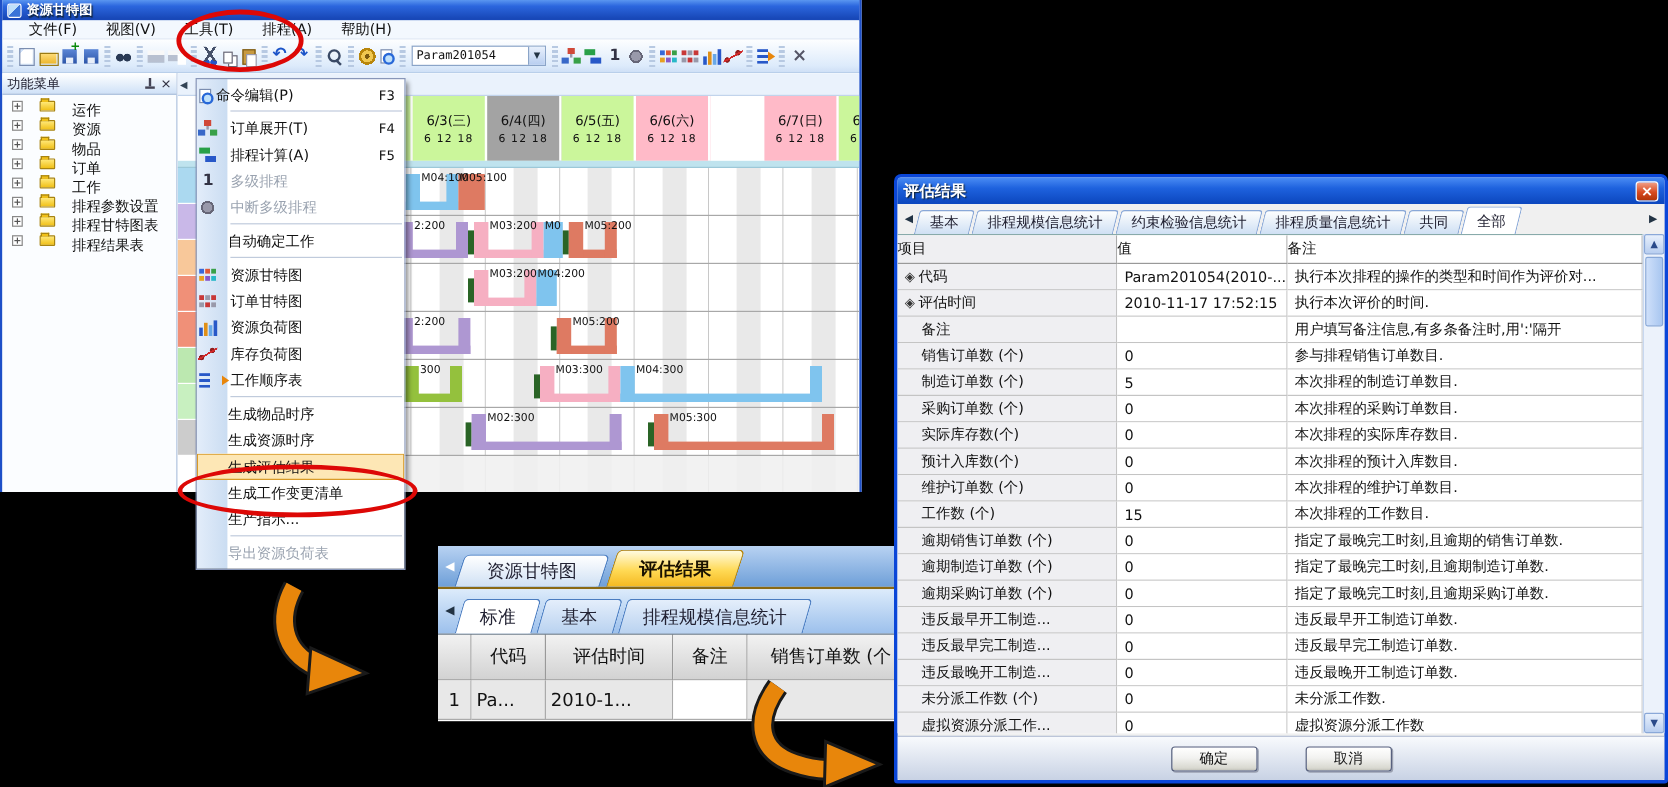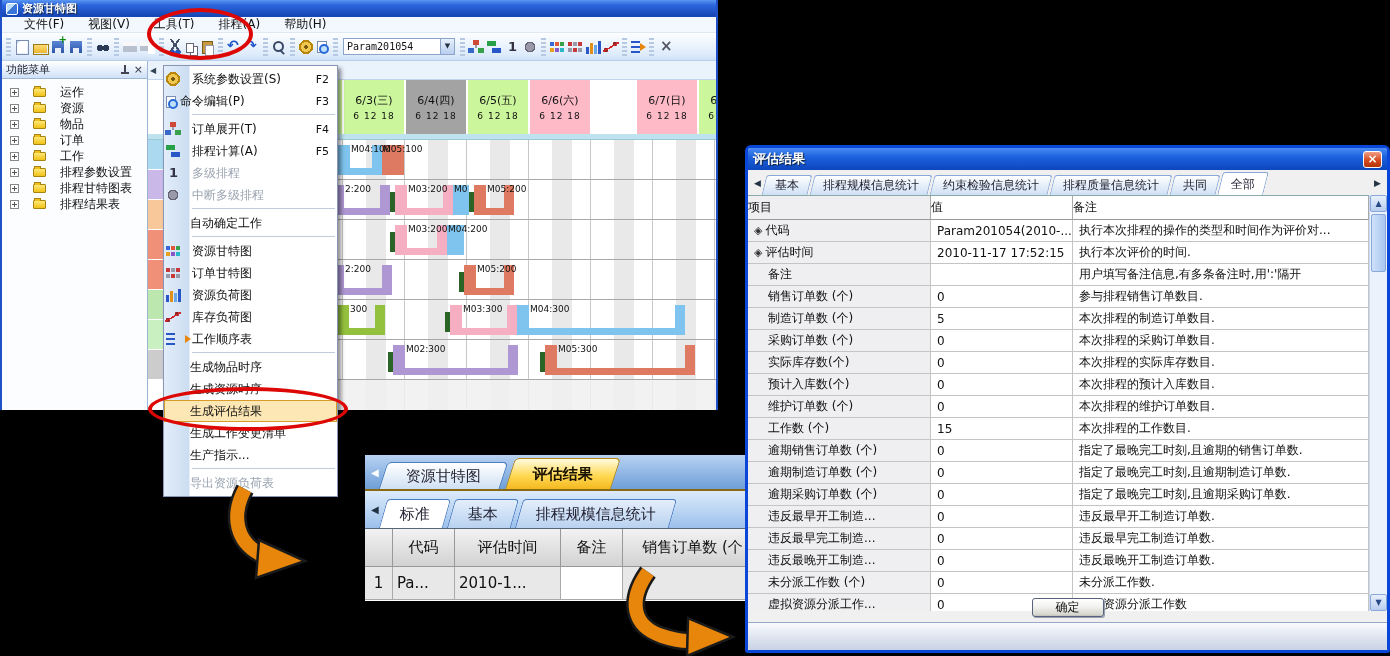--- a/index.html
+++ b/index.html
@@ -56,21 +56,21 @@
   .ti-close::before{content:"×";position:absolute;left:3px;top:-2px;font-size:15px;color:#556;font-weight:bold;}
 
   
   .win-body{position:relative;height:349px;display:flex;}
   .sidebar{width:146px;background:#FBFDFF;border-right:1px solid #9DB6D8;display:flex;flex-direction:column;}
   .sb-head{height:18px;background:linear-gradient(180deg,#FFFFFF,#CFE1F7);border-bottom:1px solid #9DB6D8;display:flex;align-items:center;font-size:11px;color:#223;padding:0 4px;gap:4px;}
   .sb-title{flex:1;}
   .pin-icon{width:10px;height:10px;background:linear-gradient(#445,#445) no-repeat 4px 0/2px 7px,linear-gradient(#445,#445) no-repeat 1px 7px/8px 2px;}
   .sb-close{font-size:11px;color:#334;line-height:10px;}
   .tree{flex:1;padding:5px 2px;}
-  .tree-item{display:flex;align-items:center;gap:14px;height:16px;font-size:12px;color:#111;padding-left:6px;}
+  .tree-item{display:flex;align-items:flex-start;gap:14px;height:16px;font-size:12px;color:#111;padding-left:6px;}
   .expander{width:9px;height:9px;border:1px solid #888;background:linear-gradient(#555,#555) no-repeat center/5px 1px,linear-gradient(#555,#555) no-repeat center/1px 5px,#fff;flex:none;}
   .folder-icon{width:13px;height:9px;background:linear-gradient(#FFE878,#F0C018);border:1px solid #A88410;border-radius:1px;position:relative;flex:none;}
   .folder-icon::before{content:"";position:absolute;left:0;top:-3px;width:5px;height:2px;background:#F0C018;border:1px solid #A88410;border-bottom:none;}
 
   
   .gantt{position:relative;flex:1;background:#fff;overflow:hidden;}
   .g-tabstrip{height:19px;background:#EAF2FC;border-bottom:1px solid #C2D4EC;display:flex;align-items:center;padding-left:2px;}
   .g-arrow{font-size:8px;color:#345;}
   .g-dates{position:absolute;left:17px;top:19px;width:555px;height:54px;display:flex;}
   .g-dates::before{content:"";width:115px;flex:none;background:#CBF69B;border-right:2px solid #fff;}
@@ -143,21 +143,21 @@
   .d-cell{border-right:1px solid #C4C4C4;border-bottom:1px solid #C4C4C4;font-size:12px;color:#111;display:flex;align-items:center;padding-left:6px;flex:none;white-space:nowrap;overflow:hidden;}
   .d-c1{width:183px;background:#EFEFF2;}
   .d-c2{width:142px;background:#fff;}
   .d-c3{width:296px;background:#fff;}
   .d-item-icon{color:#333;font-size:11px;margin-right:3px;}
   .d-row .d-c1.noicon{padding-left:20px;}
   .d-sb{position:absolute;right:0;top:47px;width:18px;height:416px;background:#ECF2FB;border-left:1px solid #C8D8F0;}
   .d-sb-btn{height:17px;background:linear-gradient(#E8F0FC,#B8CEF0);border:1px solid #8AA8D8;border-radius:2px;color:#2A4A8A;font-size:8px;text-align:center;line-height:15px;}
   .d-sb-btn.down{position:absolute;bottom:0;width:100%;}
   .d-sb-thumb{position:absolute;top:19px;left:1px;width:15px;height:58px;background:linear-gradient(90deg,#CFE0FA,#A8C6F0);border:1px solid #88A8D8;border-radius:2px;}
-  .d-buttons{position:absolute;left:0;bottom:0;width:639px;height:28px;background:linear-gradient(#F8FAFD,#C8D2E4);border-top:1px solid #98A8C8;display:flex;align-items:center;justify-content:center;gap:40px;border-radius:0 0 2px 2px;flex-direction:column;}
+  .d-buttons{position:absolute;left:0;bottom:0;width:639px;height:37px;background:linear-gradient(#F8FAFD,#C8D2E4);border-top:1px solid #98A8C8;display:flex;align-items:center;justify-content:center;gap:40px;border-radius:0 0 2px 2px;}
   .xp-btn{width:72px;height:21px;background:linear-gradient(#FFFFFF,#F2F2F0 45%,#D8D8D0 90%,#C0C0B8);border:1px solid #58617E;border-radius:3px;box-shadow:1px 1px 0 #9AA0B0;font-size:12px;color:#111;display:flex;align-items:center;justify-content:center;}
 
   
   .ellipse{position:absolute;border:4px solid #DD0806;border-radius:50%;z-index:40;}
   #el1{left:147px;top:8px;width:106px;height:52px;}
   #el2{left:148px;top:387px;width:200px;height:44px;z-index:35;}
   #arrows{position:absolute;left:0;top:0;z-index:38;pointer-events:none;}
 </style>
 </head>
 <body>
@@ -380,25 +380,20 @@
               </div>
             </div>
             <div class="g-filler"></div>
           </div>
       </div>
     </div>
   </div>
 
   <div id="ctx-menu">
       <div class="menu-item">
-        <span class="mi-icon ti ti-settings"></span>
-        <span class="mi-label">系统参数设置(S)</span>
-        <span class="mi-shortcut">F2</span>
-      </div>
-      <div class="menu-item">
         <span class="mi-icon ti ti-command-edit"></span>
         <span class="mi-label">命令编辑(P)</span>
         <span class="mi-shortcut">F3</span>
       </div>
       <div class="menu-sep"></div>
       <div class="menu-item">
         <span class="mi-icon ti ti-order-expand"></span>
         <span class="mi-label">订单展开(T)</span>
         <span class="mi-shortcut">F4</span>
       </div>

